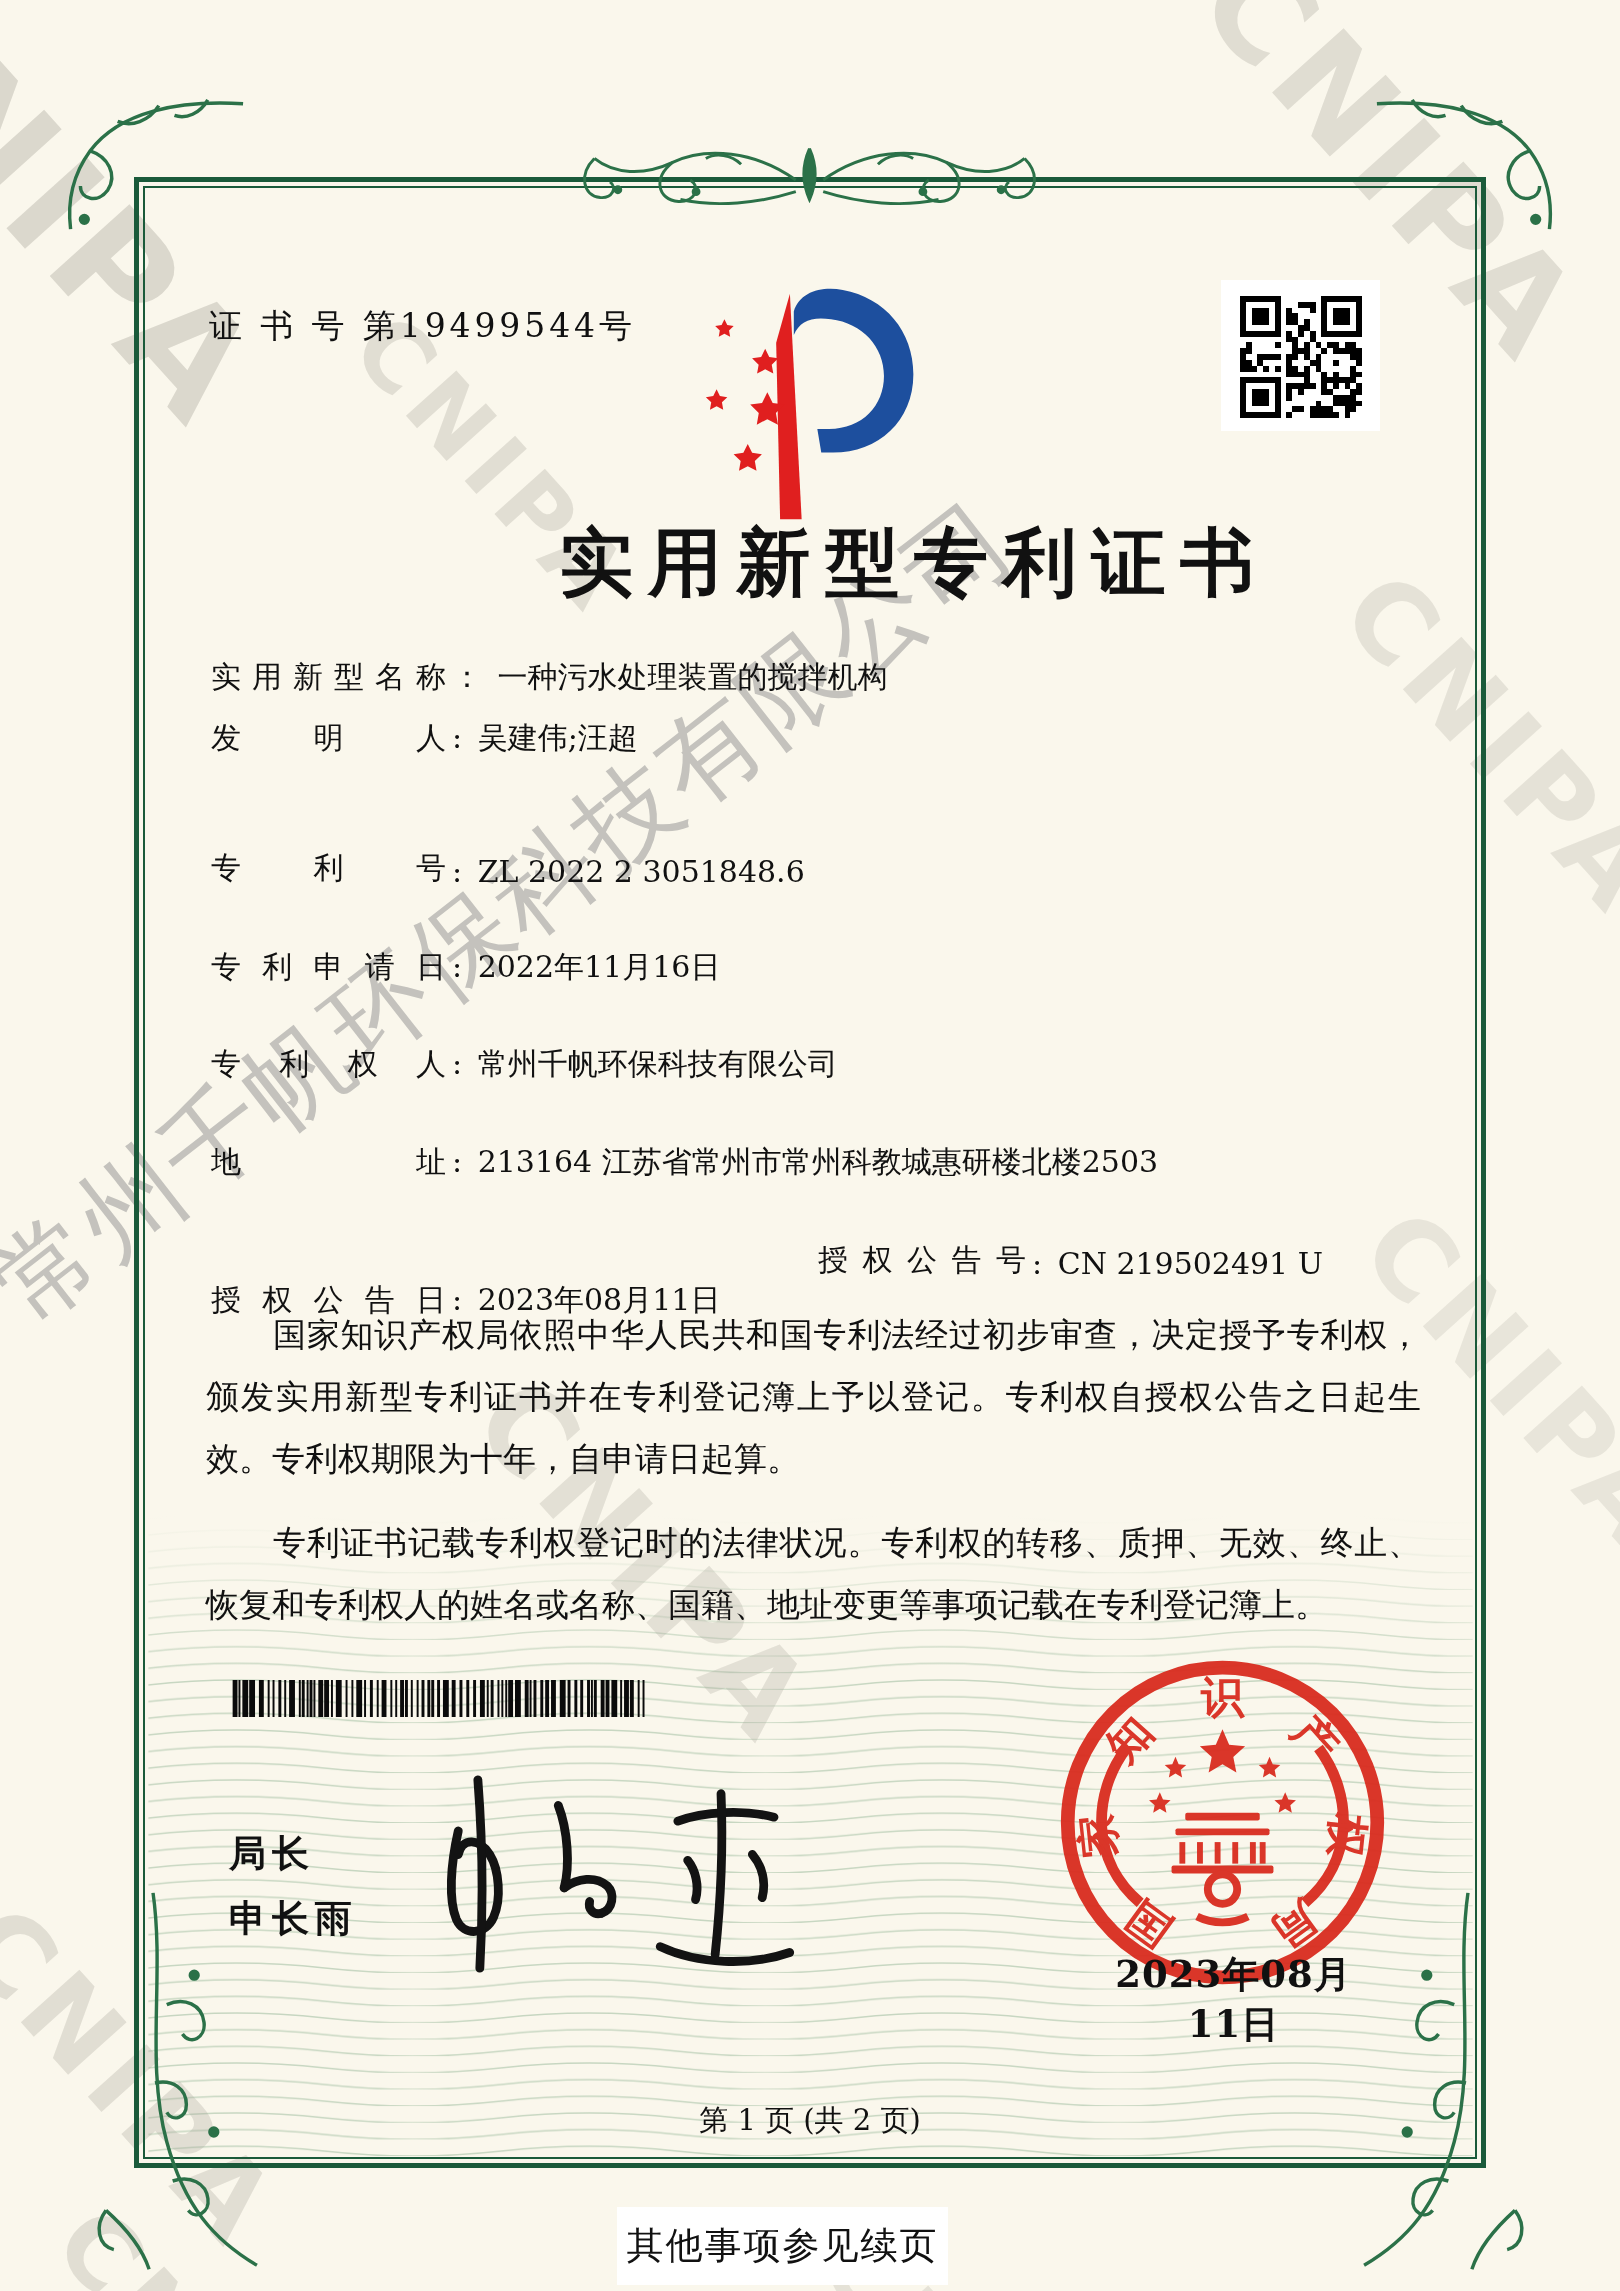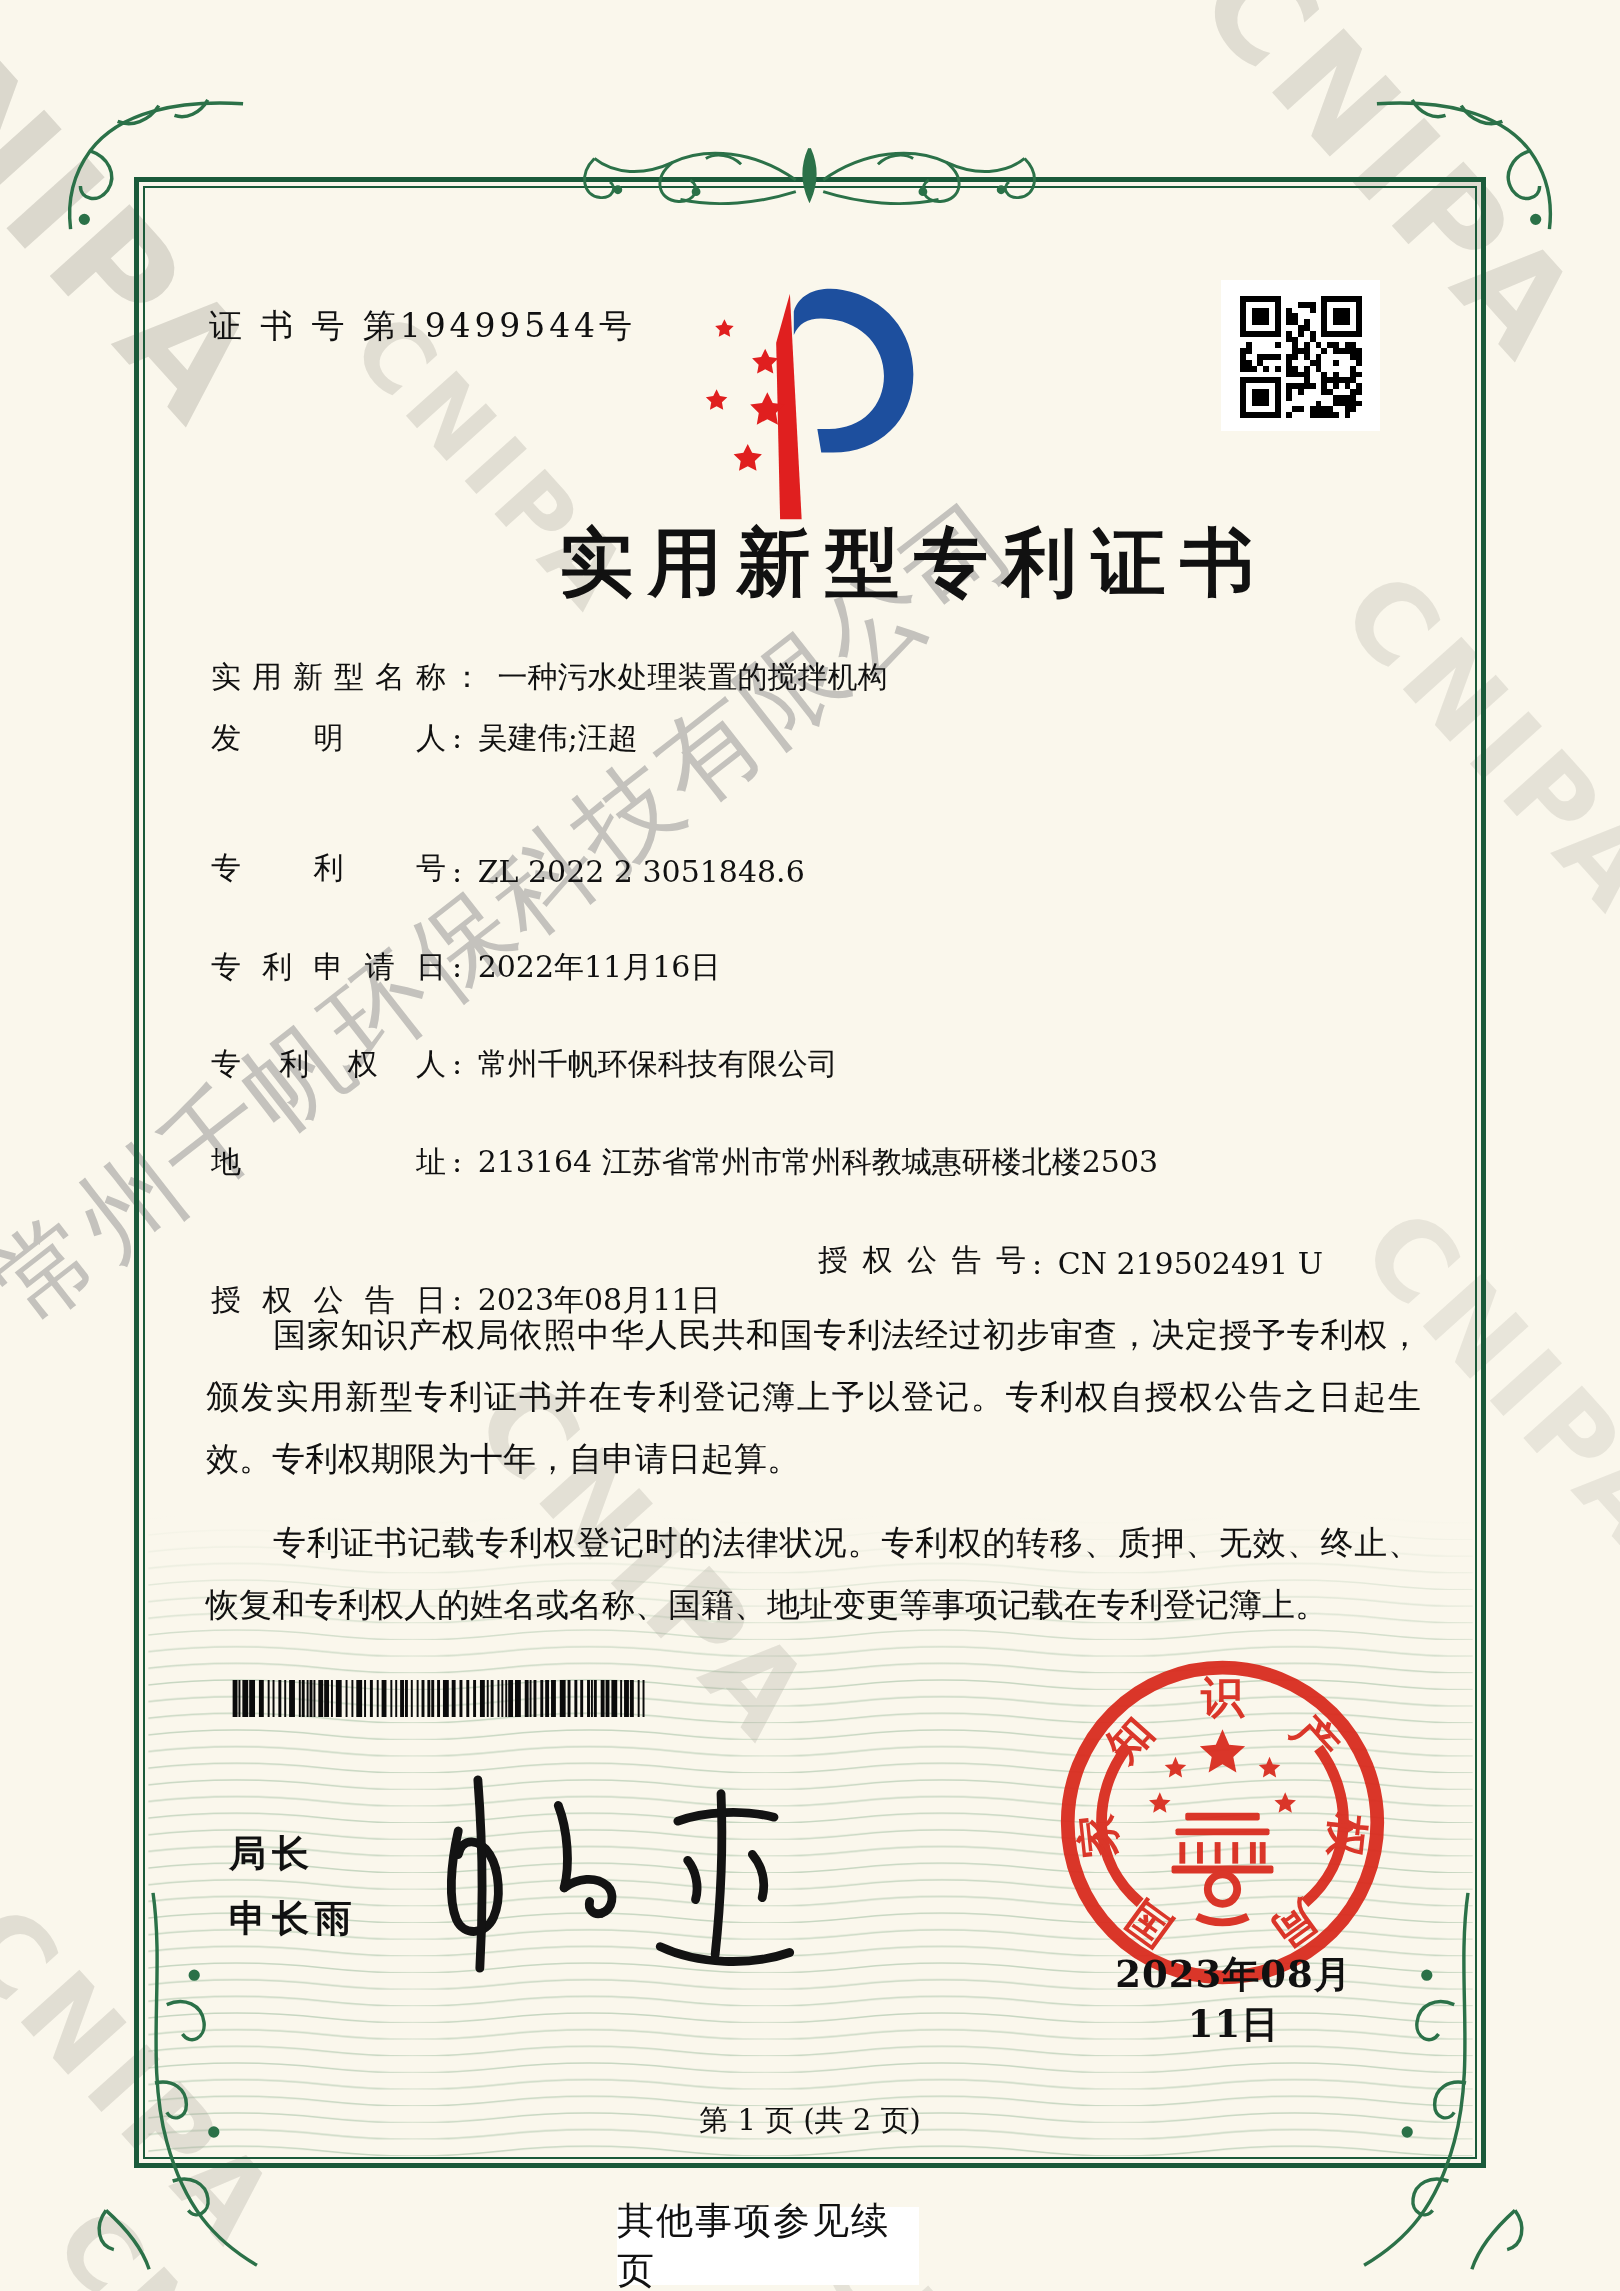--- a/index.html
+++ b/index.html
@@ -55,21 +55,21 @@
   .officer.t{top:1829px;} .officer.n{top:1894px;}
   .sign{left:421px;top:1772px;z-index:3;}
 
   
   .seal{left:1054px;top:1654px;z-index:4;opacity:.95;}
   .seal-date{left:1106px;top:1950px;width:255px;text-align:center;font-size:37px;
     font-weight:bold;z-index:5;letter-spacing:1px;}
 
   
   .page-info{left:134px;top:2101px;width:1352px;text-align:center;font-size:29px;z-index:3;}
-  .note-patch{left:617px;top:2207px;width:302px;height:78px;background:#fff;z-index:3;
+  .note-patch{left:617px;top:2207px;width:331px;height:78px;background:#fff;z-index:3;
     display:flex;align-items:center;justify-content:center;}
   .note{font-size:37px;letter-spacing:2px;}
   .green{stroke:#2b7148;fill:none;}
 </style>
 </head>
 <body>
 
 <div id="wm-layer">
     <div class="wm-cnipa" style="left: -69px; top: -59px; font-size: 147px; opacity: 0.38;">CNIPA</div>
     <div class="wm-cnipa" style="left: 1284px; top: -78px; font-size: 132px; opacity: 0.32;">CNIPA</div>

